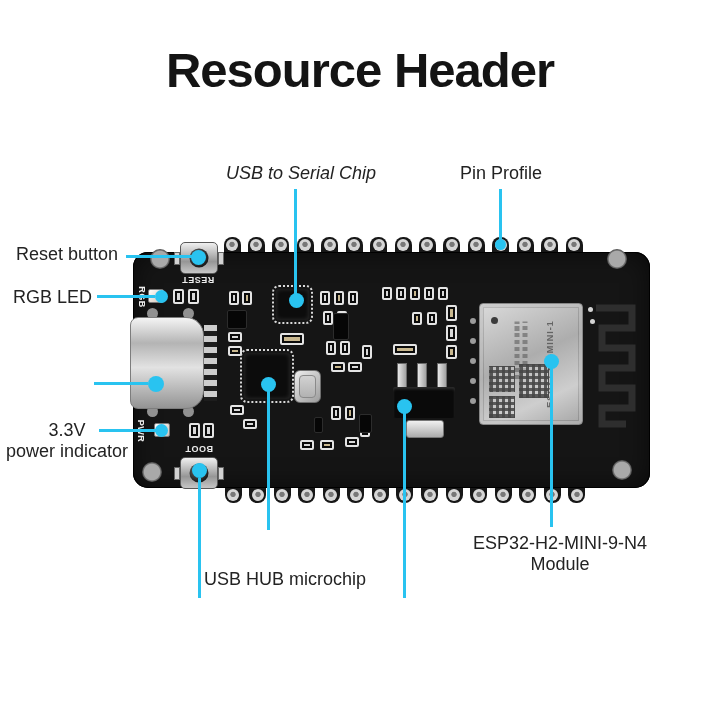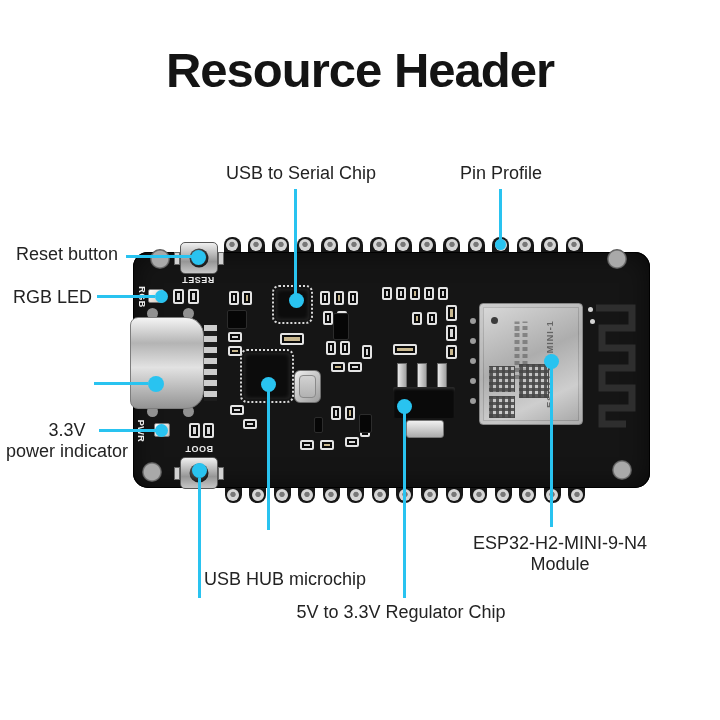--- a/index.html
+++ b/index.html
@@ -5,21 +5,21 @@
   :root{ --accent:#29c3f0; }
   *{margin:0;padding:0;box-sizing:border-box;}
   html,body{background:#fff;}
   .stage{position:relative;width:720px;height:720px;background:#fff;overflow:hidden;
          font-family:"Liberation Sans",sans-serif;}
   
   .title{position:absolute;left:0;top:42px;width:720px;text-align:center;
          font-size:49px;font-weight:bold;color:#141414;letter-spacing:-1px;}
   
   .lb{position:absolute;font-size:18px;line-height:1.16;color:#232323;}
-  #lb-usbserial{left:216px;top:163px;width:170px;text-align:center;}
+  #lb-usbserial{left:216px;top:163px;width:170px;text-align:center;font-style:italic;}
   #lb-pinheader{left:431px;top:163px;width:140px;text-align:center;}
   #lb-reset{left:8px;top:244px;width:110px;text-align:right;}
   #lb-rgb{left:8px;top:287px;width:84px;text-align:right;}
   #lb-usbc{left:0px;top:336px;width:128px;text-align:center;}
   #lb-power{left:0px;top:420px;width:134px;text-align:center;}
   #lb-hub{left:200px;top:534px;width:170px;text-align:center;margin-top:35px;}
   #lb-boot{left:146px;top:602px;width:114px;text-align:center;}
   #lb-reg{left:296px;top:602px;width:210px;text-align:center;}
   #lb-module{left:442px;top:533px;width:236px;text-align:center;}
   
@@ -376,21 +376,20 @@
 
   <div class="lb" id="lb-usbserial">USB to Serial Chip</div>
   <div class="lb" id="lb-pinheader">Pin Profile</div>
   <div class="lb" id="lb-reset">Reset button</div>
   <div class="lb" id="lb-rgb">RGB LED</div>
   <div class="lb" id="lb-power">
     <span style="display:block;">3.3V</span>
     <span style="display:block;">power indicator</span>
   </div>
   <div class="lb" id="lb-hub">USB HUB microchip</div>
-  <div class="lb" id="lb-reg">5V to 3.3V Regulator Chip</div>
   <div class="lb" id="lb-module">ESP32-H2-MINI-9-N4 Module</div>
 
   <i class="vl" id="ln-usbserial"></i>
   <i class="vl" id="ln-pinheader"></i>
   <i class="hl" id="ln-reset"></i>
   <i class="hl" id="ln-rgb"></i>
   <i class="hl" id="ln-usbc"></i>
   <i class="hl" id="ln-power"></i>
   <i class="vl" id="ln-hub"></i>
   <i class="vl" id="ln-boot"></i>

